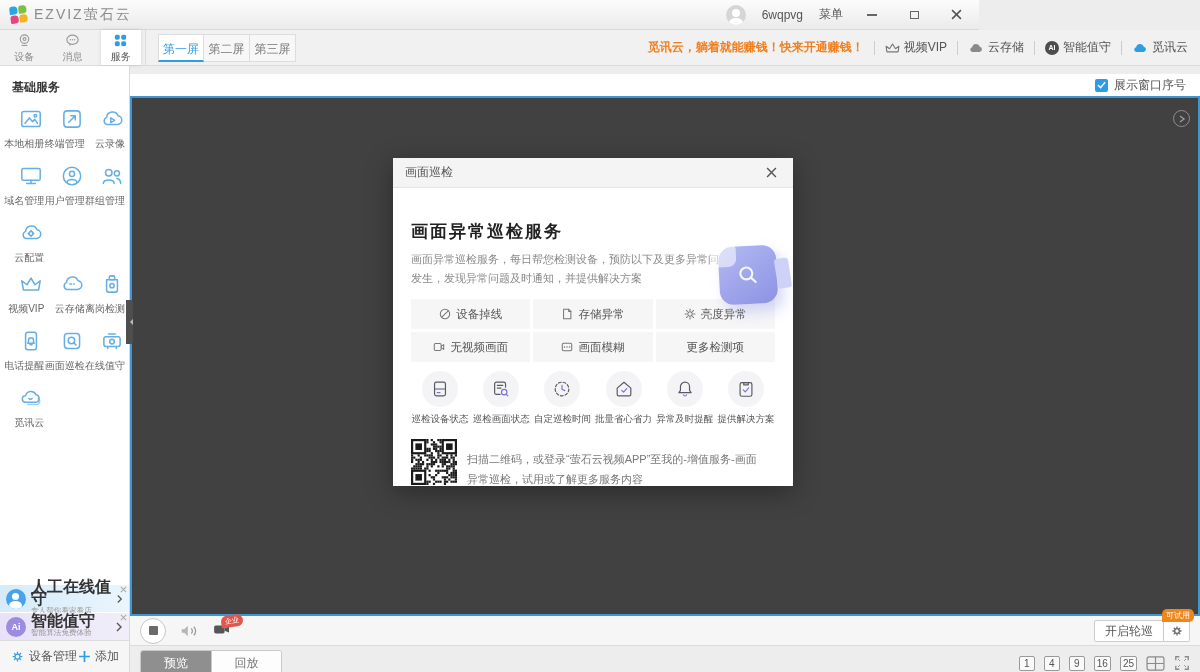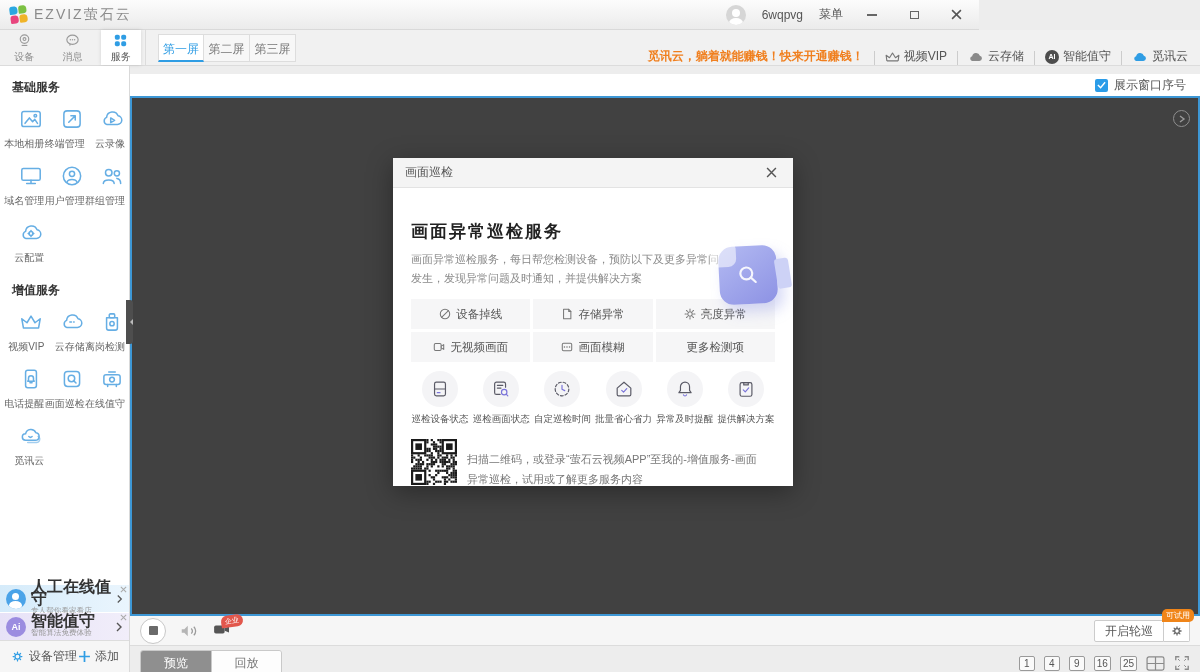--- a/index.html
+++ b/index.html
@@ -24,21 +24,21 @@
 
   
   .toolbar { position:absolute; left:0; top:30px; width:1200px; height:36px; background:#f1f1f1; border-bottom:1px solid #dcdcdc; display:flex; align-items:stretch; }
   .navtabs { width:146px; border-right:1px solid #dcdcdc; display:flex; justify-content:space-around; }
   .navtab { width:40px; display:flex; flex-direction:column; align-items:center; justify-content:center; gap:1px; font-size:10px; color:#8d8d8d; }
   .navtab.active { background:#fff; box-shadow:0 0 4px rgba(0,0,0,.12); color:#555; }
   .screen-tabs { display:flex; align-items:center; margin-left:12px; }
   .stab { width:46px; height:28px; line-height:28px; text-align:center; font-size:12px; color:#777; background:#f7f7f7; border:1px solid #ddd; border-left:none; }
   .stab:first-child { border-left:1px solid #ddd; }
   .stab.active { background:#fff; color:#2f9de4; border-bottom:2px solid #2f9de4; }
-  .tbr { margin-left:auto; display:flex; align-items:flex-end; gap:10px; padding-right:12px; }
+  .tbr { margin-left:auto; display:flex; align-items:center; gap:10px; padding-right:12px; }
   .promo { font-size:12px; color:#f07f1e; font-weight:bold; }
   .vdiv { width:1px; height:14px; background:#ccc; }
   .qlink { display:flex; align-items:center; gap:4px; font-size:12px; color:#555; }
   .ai-badge { width:14px; height:14px; border-radius:50%; background:#4d4d4d; color:#fff; font-size:7px; font-weight:bold; display:flex; align-items:center; justify-content:center; }
 
   
   .sidebar { position:absolute; left:0; top:66px; width:130px; height:606px; background:#fff; border-right:1px solid #d9d9d9; }
   .sec-title { font-size:12px; font-weight:bold; color:#333; padding:13px 12px 8px; }
   .sgrid { display:grid; grid-template-columns:repeat(3,1fr); row-gap:12px; padding:2px 4px 4px; }
   .sitem { display:flex; flex-direction:column; align-items:flex-end; cursor:pointer; }
@@ -270,21 +270,20 @@
       <div class="sitem">
         <svg class="sic" width="26" height="26" viewBox="0 0 24 24">
             <path d="M7 17h10a4 4 0 0 0 .6-7.96A5.5 5.5 0 0 0 7 10.5 3.5 3.5 0 0 0 7 17z"></path>
             <circle cx="12" cy="12.5" r="1.8"></circle>
             <path d="M12 9.6v1.1M12 14.2v1.1M9.4 12.5h1.1M13.5 12.5h1.1"></path>
           </svg>
         <span class="lbl">云配置</span>
       </div>
     </div>
 
-    <div class="sec-title">增值服务</div>
     <div class="sgrid">
       <div class="sitem">
         <svg class="sic" width="26" height="26" viewBox="0 0 24 24">
             <path d="M5 17.5h14M5 17.5L3.5 9l4.8 3.7L12 6.5l3.7 6.2L20.5 9 19 17.5"></path>
           </svg>
         <span class="lbl">视频VIP</span>
       </div>
       <div class="sitem">
         <svg class="sic" width="26" height="26" viewBox="0 0 24 24">
             <path d="M7 17h10a4 4 0 0 0 .6-7.96A5.5 5.5 0 0 0 7 10.5 3.5 3.5 0 0 0 7 17z"></path>

